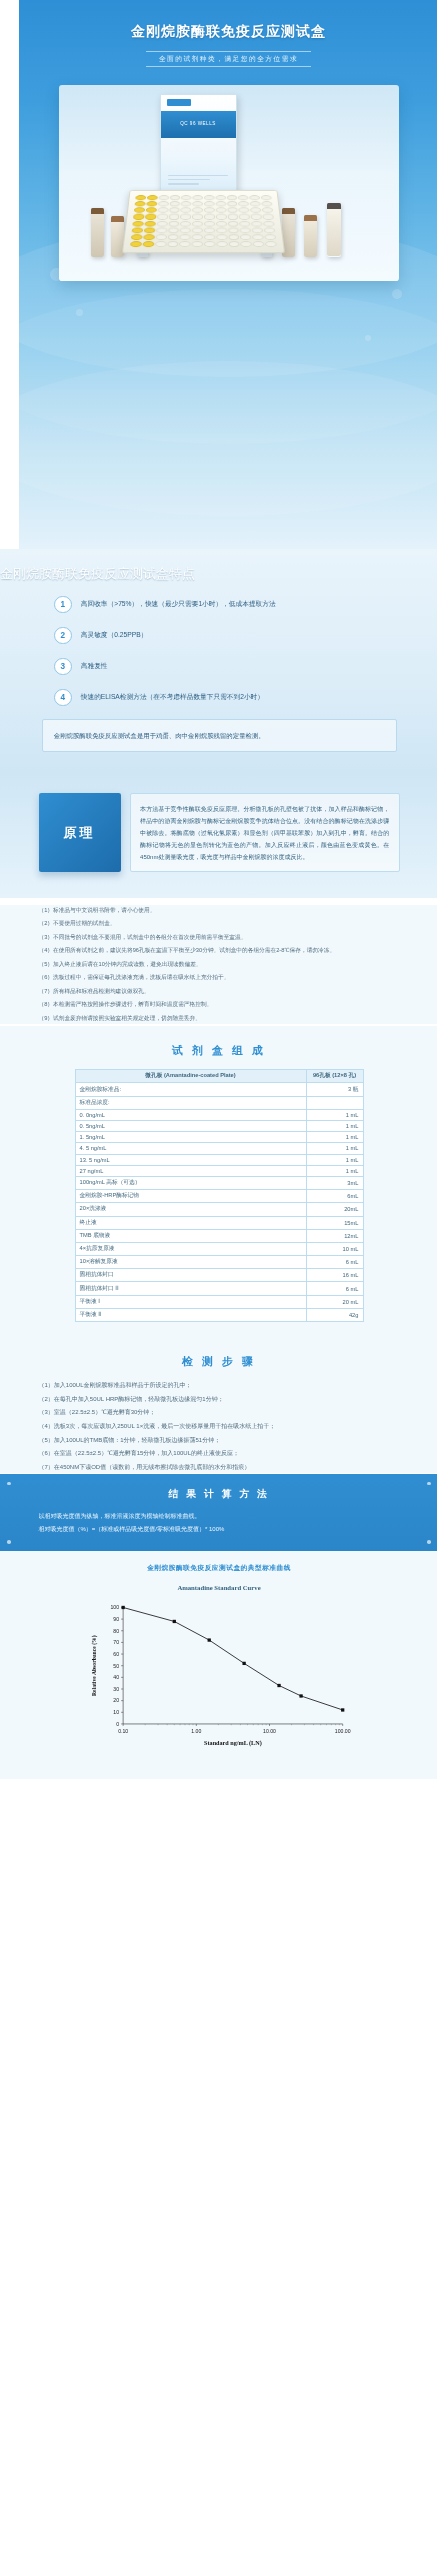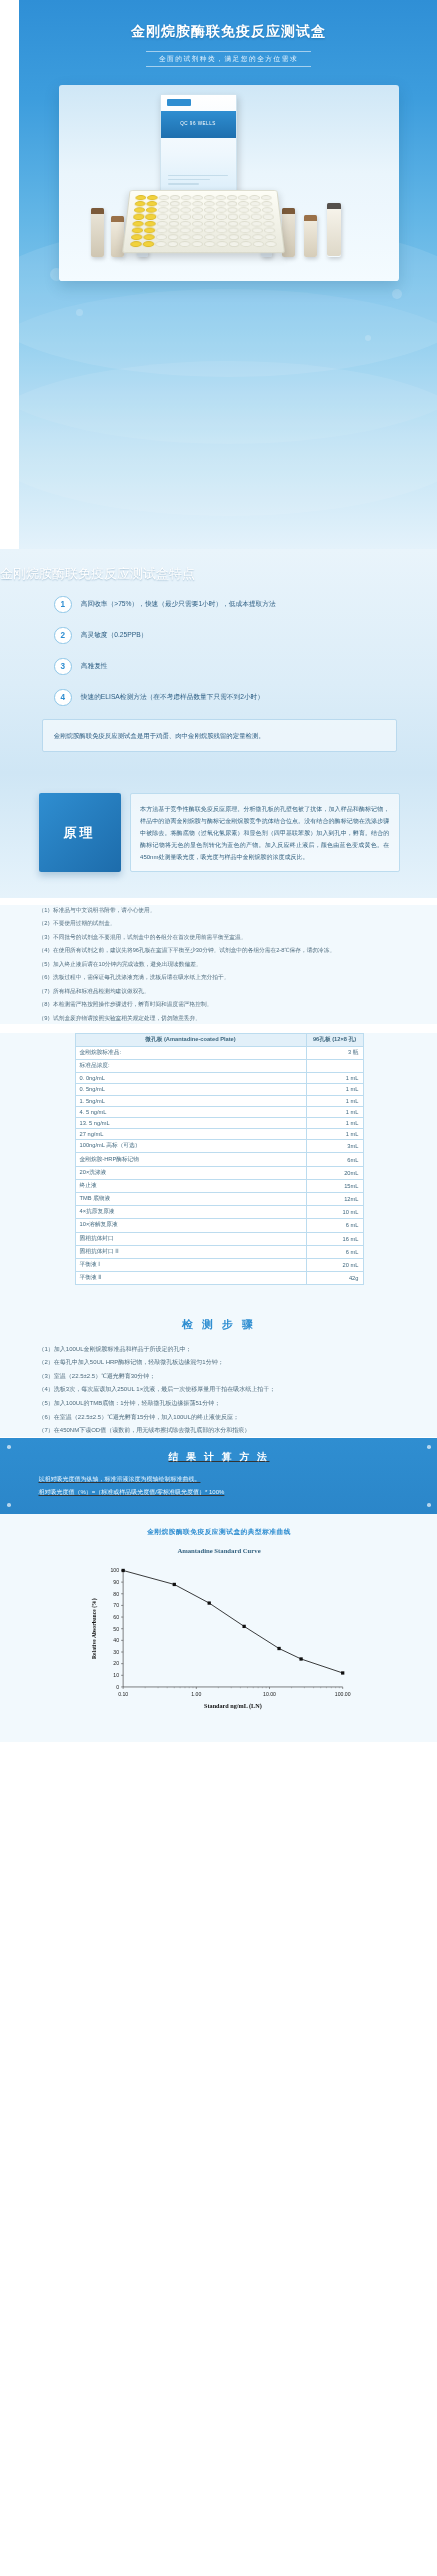--- a/index.html
+++ b/index.html
@@ -195,21 +195,20 @@
   
   .prep { background:#f2f9fd; padding-bottom: 17.5px; }
   .prep-body { width: 361px; margin: 7.2px auto 0; color:#4e6b7d; font-size: 6px; line-height: 2.1; text-align: justify; }
   .prep-body p { margin-bottom: 1px; }
 
   
   .result {
     background: linear-gradient(180deg,#2f8ed1 0%, #2b86c9 100%);
     padding: 13.4px 0 15.5px;
     position: relative;
-    text-decoration: underline;
   }
   .result .rt {
     text-align:center; color:#ffffff; font-size: 9.8px; font-weight:bold; letter-spacing: 2.6px;
   }
   .result-body { width: 361px; margin: 9.3px auto 0; color:#eaf6ff; font-size: 6px; line-height: 2.1; }
   .corner { position:absolute; width:3.6px;height:3.6px;border-radius:50%;background:rgba(255,255,255,.65);}
   .c1{left:7.2px;top:7.2px;} .c2{right:7.2px;top:7.2px;} .c3{left:7.2px;bottom:7.2px;} .c4{right:7.2px;bottom:7.2px;}
 
   
   .chart-sec { background:#f2f9fd; padding: 13.4px 0 26px; }
@@ -425,20 +424,21 @@
       <p>（4）在使用所有试剂之前，建议先将96孔板在室温下平衡至少30分钟。试剂盒中的各组分需在2-8℃保存，请勿冷冻。</p>
       <p>（5）加入终止液后请在10分钟内完成读数，避免出现读数偏差。</p>
       <p>（6）洗板过程中，需保证每孔洗涤液充满，洗板后请在吸水纸上充分拍干。</p>
       <p>（7）所有样品和标准品检测均建议做双孔。</p>
       <p>（8）本检测需严格按照操作步骤进行，孵育时间和温度需严格控制。</p>
       <p>（9）试剂盒废弃物请按照实验室相关规定处理，切勿随意丢弃。</p>
     </div>
   </section>
 
   <section class="comp">
+    <h2 class="block-title">试 剂 盒 组 成</h2>
     <table class="kit">
       <tbody>
         <tr class="hd">
           <td>微孔板 (Amantadine-coated Plate)</td>
           <td class="c">96孔板 (12×8 孔)</td>
         </tr>
         <tr>
           <td>金刚烷胺标准品:</td>
           <td class="r">3 瓶</td>
         </tr>

